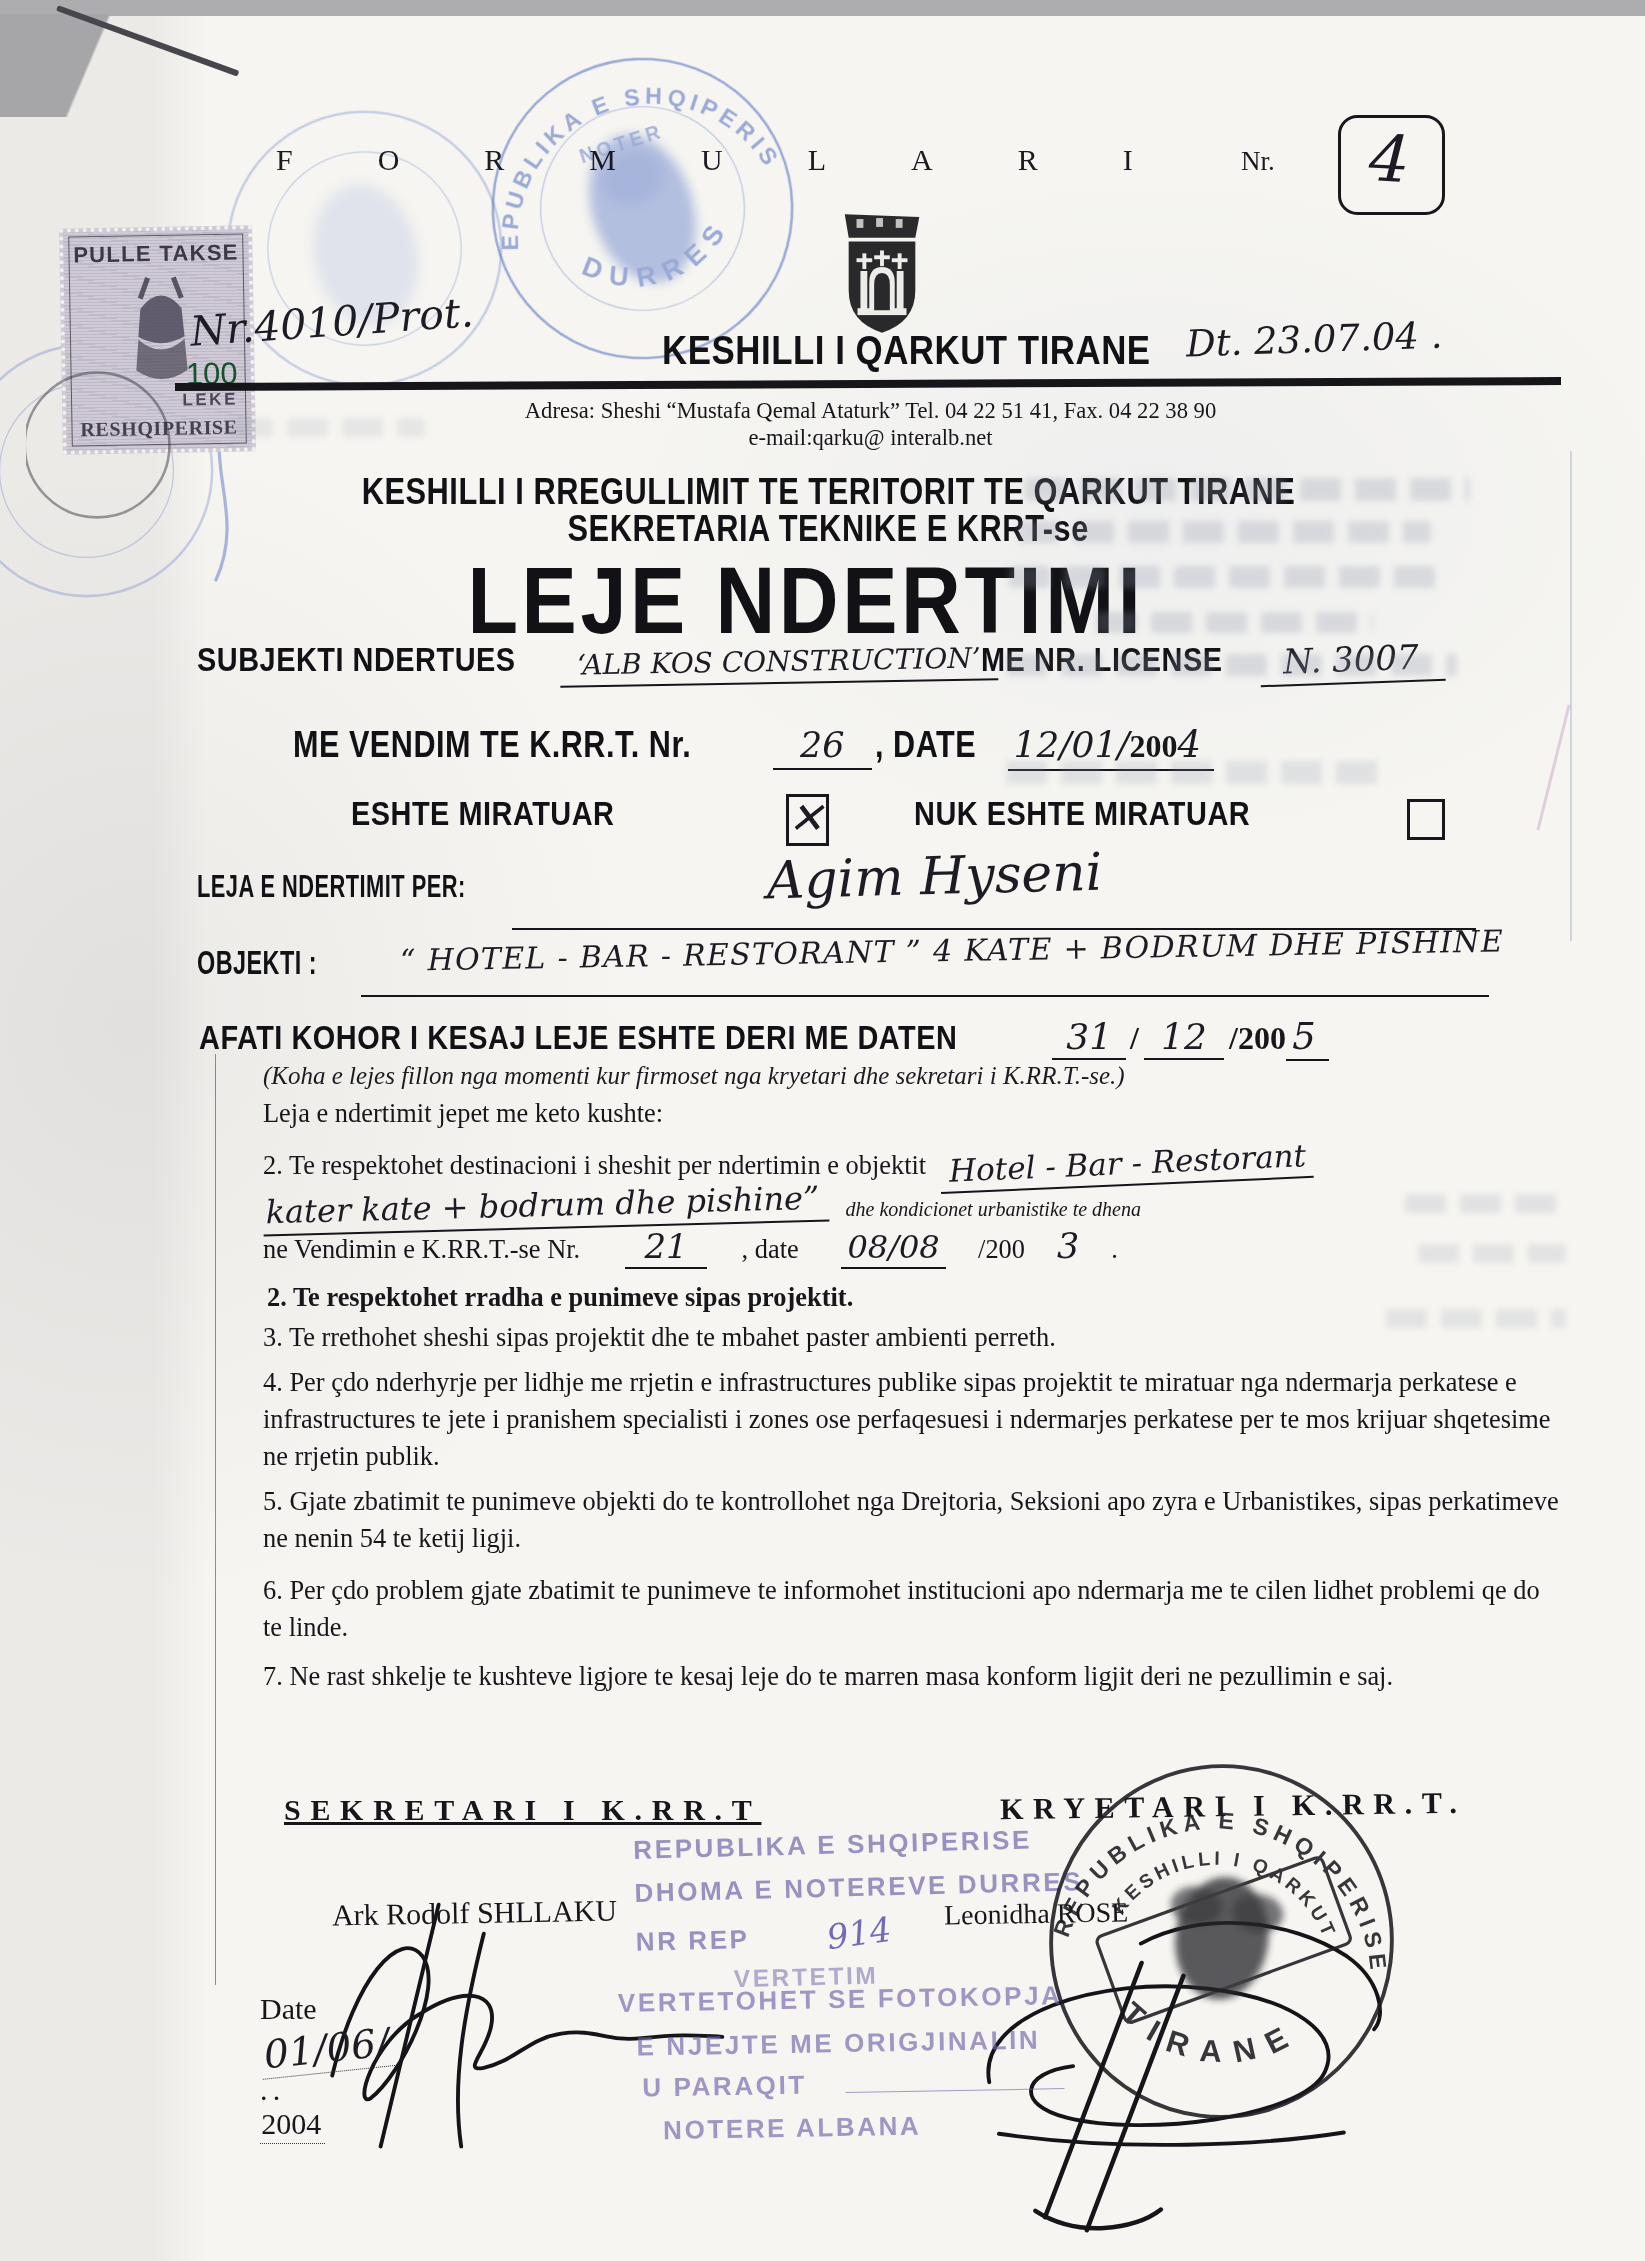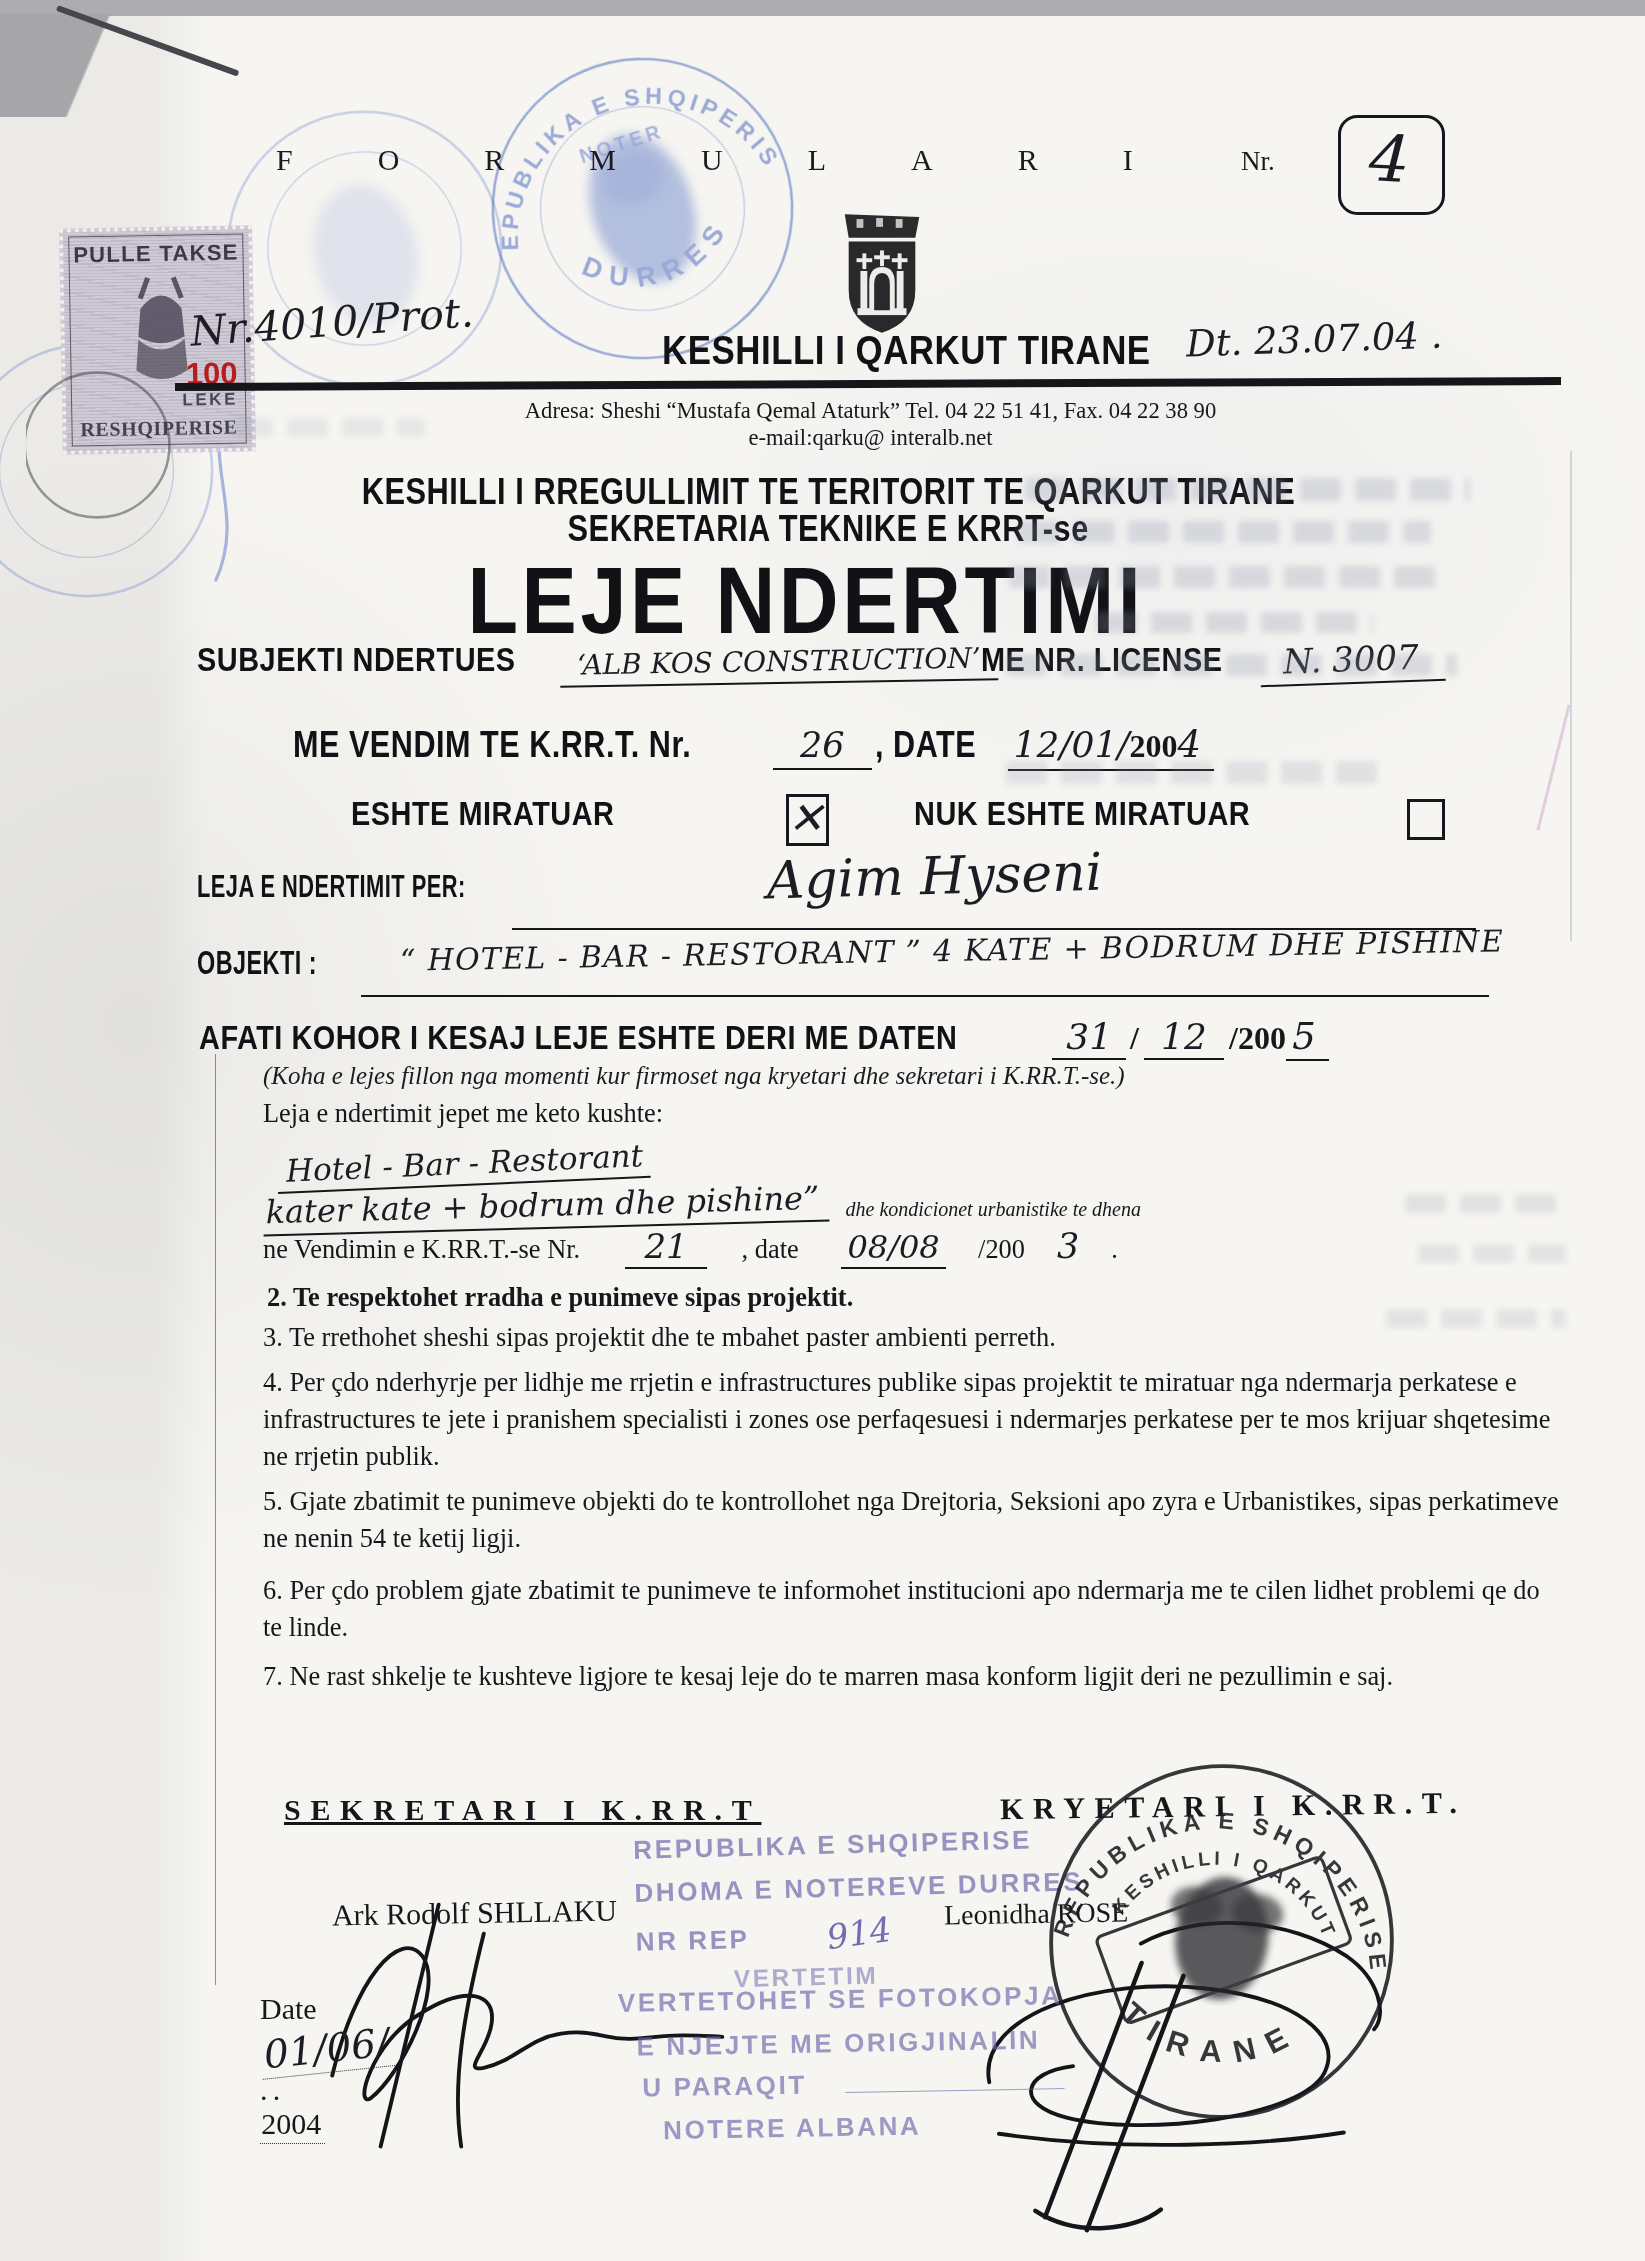--- a/index.html
+++ b/index.html
@@ -90,21 +90,21 @@
 
 <div class="abs" style="left:61px;top:227px;width:193px;height:226px;background:#cfcad6;border:4.5px dotted #f2f1ee;box-sizing:border-box;transform:rotate(-1deg);">
   <div class="abs" style="left:0;top:0;right:0;bottom:0;background:repeating-linear-gradient(0deg,rgba(90,85,100,.14) 0 1.3px,transparent 1.3px 3.2px);"></div>
   <div class="abs" style="left:5.2px;top:3.9px;right:5.2px;bottom:3.9px;border:1.9px solid #5e5866;"></div>
   <div class="abs" style="left:0;top:10.3px;width:100%;text-align:center;font-family:'Liberation Sans',sans-serif;font-weight:bold;font-size:22px;color:#3c3844;letter-spacing:1.3px;">PULLE TAKSE</div>
   <svg class="abs" style="left:45px;top:39px;opacity:.85;" width="103" height="122" viewBox="0 0 80 95">
     <path d="M 30 6 L 24 22 M 50 6 L 56 22" stroke="#46414e" stroke-width="4" fill="none"></path>
     <path d="M 24 30 Q 40 10 56 30 L 58 52 Q 40 62 22 52 Z" fill="#504a5c"></path>
     <path d="M 22 54 Q 40 70 58 54 L 60 78 Q 40 92 20 78 Z" fill="#46414e" opacity=".8"></path>
   </svg>
-  <div class="abs" style="right:13px;top:126px;font-family:'Liberation Sans',sans-serif;font-weight:bold;font-size:31px;color:#b91c1c;">100</div>
+  <div class="abs" style="right:13px;top:126px;font-family:'Liberation Sans',sans-serif;font-weight:normal;font-size:31px;color:#14532d;">100</div>
   <div class="abs" style="right:13px;top:160px;font-family:'Liberation Sans',sans-serif;font-weight:bold;font-size:17px;color:#4a4554;letter-spacing:2.6px;">LEKE</div>
   <div class="abs" style="left:0;bottom:9px;width:100%;text-align:center;font-family:'Liberation Serif',serif;font-weight:bold;font-size:20px;color:#46414e;letter-spacing:0.6px;">RESHQIPERISE</div>
 </div>
 <svg class="abs" style="left:26px;top:361px;opacity:.45;" width="168" height="168" viewBox="0 0 260 260">
   <circle cx="110" cy="130" r="112" fill="none" stroke="#2a2a30" stroke-width="4"></circle>
 </svg>
 
 <div class="abs pr" style="left:276px;top:143px;font-size:30px;letter-spacing:85px;color:#1b1a20;">FORMULARI</div>
 <div class="abs pr" style="left:1241px;top:146px;font-size:27px;color:#1b1a20;">Nr.</div>
 <div class="abs box" style="left:1338px;top:115px;width:101px;height:94px;border-radius:19.3px;">
@@ -203,20 +203,21 @@
   <span class="pr" style="font-size:32px;font-weight:bold;margin-left:5.2px;">/200</span>
   <span class="hw ul" style="font-size:37px;padding:0 13px 1.3px 6.4px;">5</span>
 </div>
 
 <div class="abs pr" style="left:263px;top:1062px;font-size:25px;font-style:italic;width:1289px;color:#1c1b21;">(Koha e lejes fillon nga momenti kur firmoset nga kryetari dhe sekretari i K.RR.T.-se.)</div>
 <div class="abs pr" style="left:263px;top:1098px;font-size:26.4px;">Leja e ndertimit jepet me keto kushte:</div>
 
 <div class="abs" style="left:215px;top:1054px;width:1.3px;height:931px;background:rgba(40,40,50,.5);"></div>
 
 <div class="abs row" style="left:263px;top:1145px;">
+  <span class="pr" style="font-size:26.4px;">2.   Te respektohet destinacioni i sheshit per ndertimin e objektit</span>
   <span class="hw ul" style="font-size:31px;margin-left:14px;padding:0 6.4px 2.6px 9px;transform:rotate(-2.5deg);">Hotel - Bar - Restorant</span>
 </div>
 <div class="abs row" style="left:263px;top:1186px;">
   <span class="hw ul" style="font-size:32px;padding:0 9px 2.6px 2.6px;transform:rotate(-1.5deg);">kater kate + bodrum dhe pishine”</span>
   <span class="pr" style="font-size:20px;margin-left:17px;font-style:italic;">dhe kondicionet urbanistike te dhena</span>
 </div>
 <div class="abs row" style="left:263px;top:1226px;gap:32px;">
   <span class="pr" style="font-size:26.4px;">ne Vendimin e K.RR.T.-se Nr.</span>
   <span class="hw ul" style="font-size:34px;margin-left:13px;padding:0 19.3px 1.3px 19.3px;">21</span>
   <span class="pr" style="font-size:26.4px;margin-left:2.6px;">, date</span>

